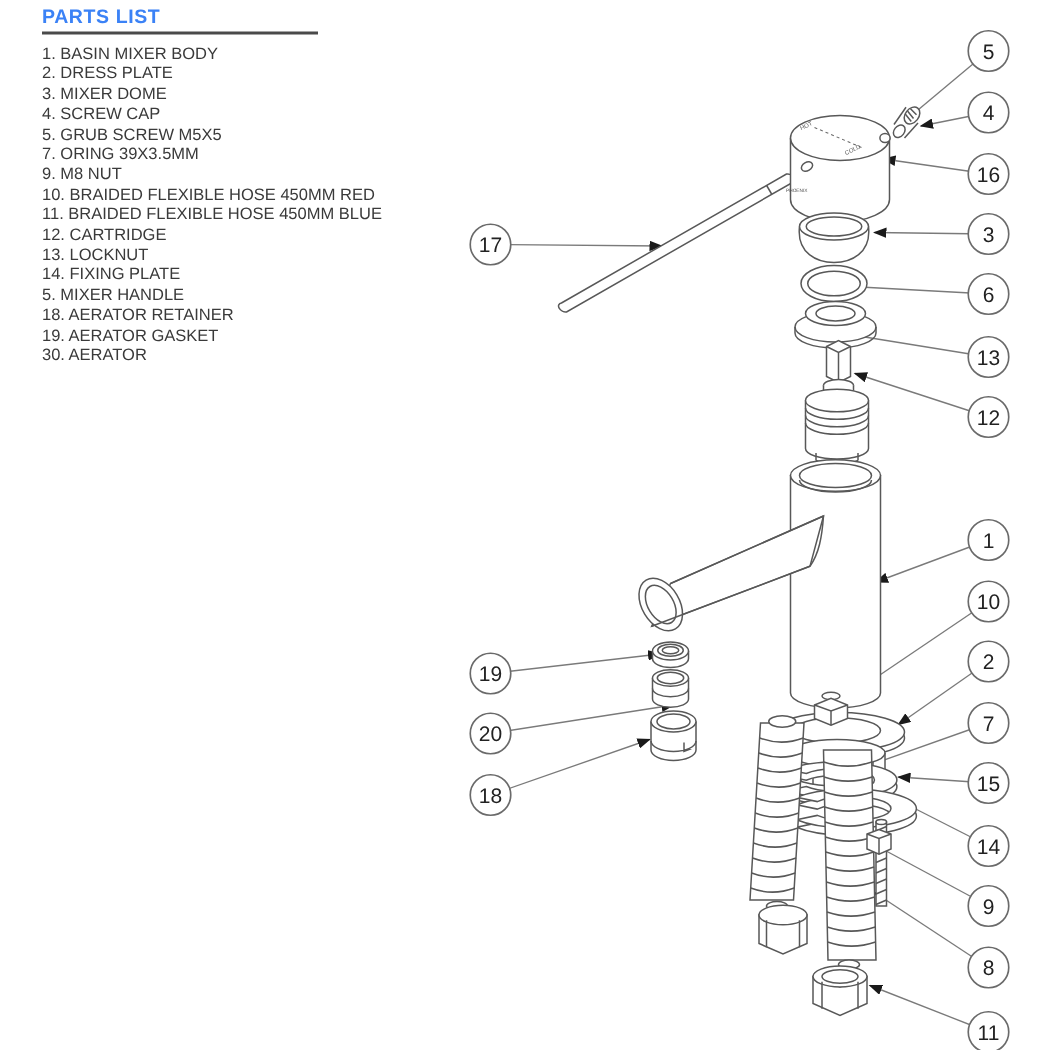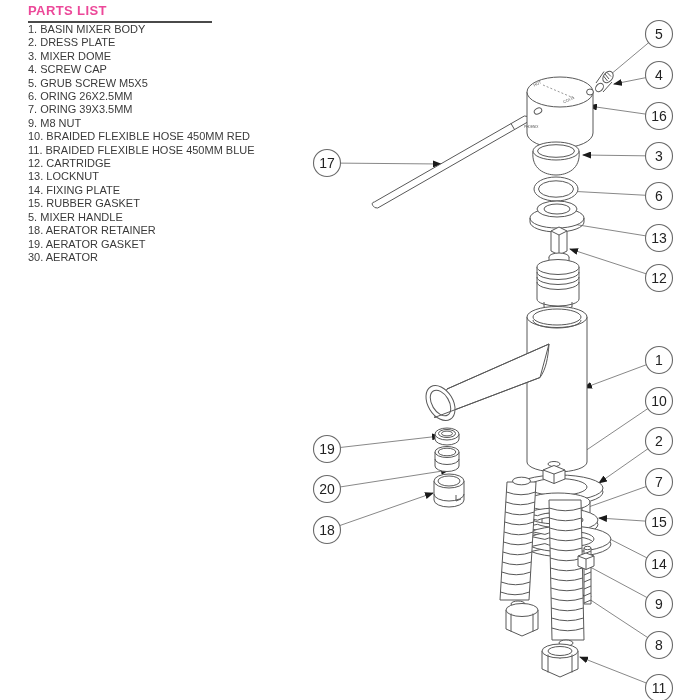--- a/index.html
+++ b/index.html
@@ -2,24 +2,24 @@
 <html><head>
 <meta charset="utf-8">
 <style>
   html,body{margin:0;padding:0;}
   body{
     width:700px;height:700px;background:#ffffff;position:relative;overflow:hidden;
     font-family:"Liberation Sans", sans-serif;
   }
   .parts-list{position:absolute;left:28px;top:3px;width:310px;}
   .pl-title{
-    font-size:13px;font-weight:bold;color:#ec4899;letter-spacing:.4px;
+    font-size:13px;font-weight:bold;color:#3b82f6;letter-spacing:.4px;
     padding-bottom:3px;border-bottom:2px solid #4a4a4a;width:184px;
   }
-  .pl-items{}
+  .pl-items{margin-top:7px;}
   .pl-item{
     font-size:11px;line-height:13.4px;color:#3a3a3a;white-space:nowrap;letter-spacing:0;
   }
   svg.diagram{position:absolute;left:0;top:0;}
   .ln{stroke:#585858;stroke-width:1;fill:none;}
   .fw{stroke:#585858;stroke-width:1;fill:#ffffff;}
   .leader{stroke:#7a7a7a;stroke-width:.9;fill:none;}
   .co{fill:#ffffff;stroke:#6a6a6a;stroke-width:1.1;}
   .cn{font-size:14px;fill:#222;text-anchor:middle;font-family:"Liberation Sans",sans-serif;}
   .tiny{font-size:4px;fill:#555;text-anchor:middle;font-family:"Liberation Sans",sans-serif;}
@@ -30,29 +30,27 @@
 <body>
 
 <div class="parts-list">
   <div class="pl-title">PARTS LIST</div>
   <div class="pl-items">
       <div class="pl-item">1. BASIN MIXER BODY</div>
       <div class="pl-item">2. DRESS PLATE</div>
       <div class="pl-item">3. MIXER DOME</div>
       <div class="pl-item">4. SCREW CAP</div>
       <div class="pl-item">5. GRUB SCREW M5X5</div>
-      <div class="pl-item">6. ORING 26X2.5MM</div>
       <div class="pl-item">7. ORING 39X3.5MM</div>
       <div class="pl-item">9. M8 NUT</div>
       <div class="pl-item">10. BRAIDED FLEXIBLE HOSE 450MM RED</div>
       <div class="pl-item">11. BRAIDED FLEXIBLE HOSE 450MM BLUE</div>
       <div class="pl-item">12. CARTRIDGE</div>
       <div class="pl-item">13. LOCKNUT</div>
       <div class="pl-item">14. FIXING PLATE</div>
-      <div class="pl-item">15. RUBBER GASKET</div>
       <div class="pl-item">5. MIXER HANDLE</div>
       <div class="pl-item">18. AERATOR RETAINER</div>
       <div class="pl-item">19. AERATOR GASKET</div>
       <div class="pl-item">30. AERATOR</div>
     </div>
 </div>
 
 <svg class="diagram" width="700" height="700" viewBox="0 0 700 700">
   <defs>
     <marker id="arr" markerWidth="9" markerHeight="7" refX="8" refY="3.5" orient="auto" markerUnits="userSpaceOnUse">

